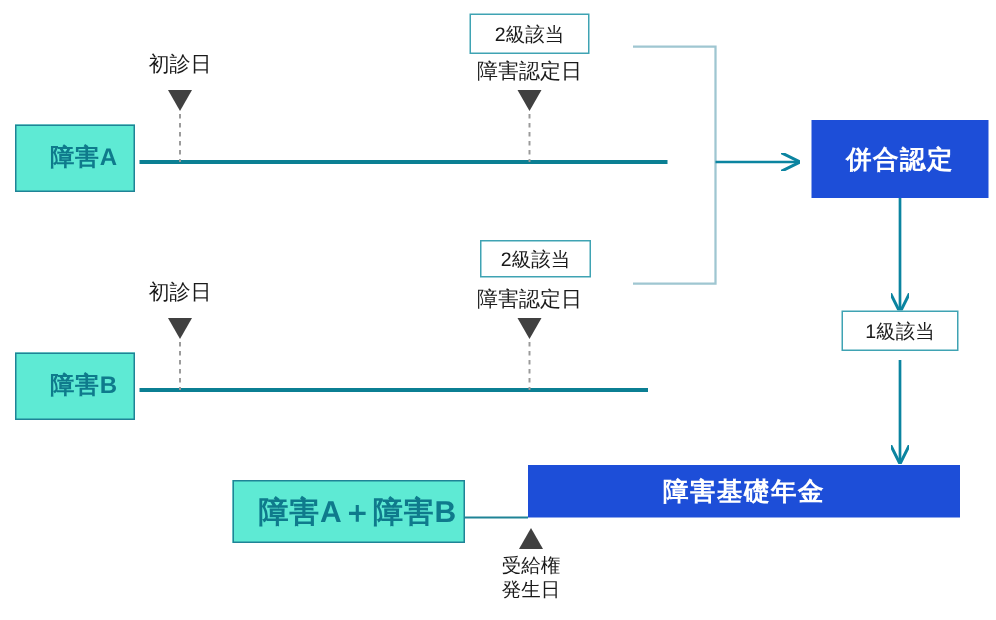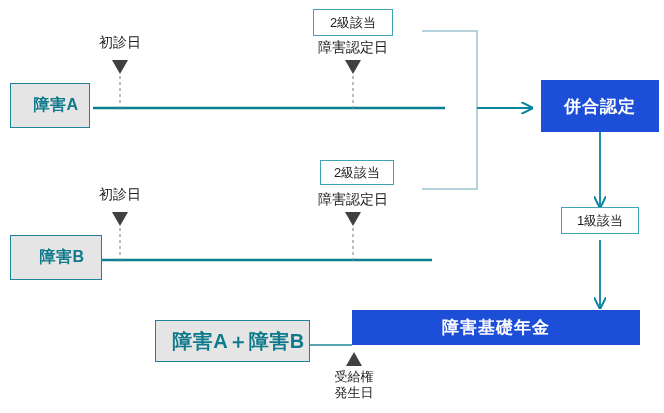--- a/index.html
+++ b/index.html
@@ -28,21 +28,21 @@
   
   .node {
     position: absolute;
     box-sizing: border-box;
     text-align: right;
   }
 
   
   .box-outline {
     border: 1.5px solid #1F8396;
-    background: #e5e5e5;
+    background: #5eead4;
     display: flex;
     align-items: center;
     justify-content: center;
     color: #0F7A8C;
     font-weight: bold;
     letter-spacing: .5px;
     padding-left: 12px;
   }
 
   
@@ -128,21 +128,21 @@
   </div>
 
   <div class="node box-tag" style="left:313px; top:9px; width:80px; height:27px; font-size:13px;">
     <span>2級該当</span>
   </div>
 
   <div class="caption" style="left:305px; top:39px; width:96px; font-size:14px;">
     <span>障害認定日</span>
   </div>
 
-  <div class="node box-outline" style="left:10px; top:235px; width:92px; height:45px; font-size:16px;">
+  <div class="node box-outline" style="left:10px; top:235px; width:80px; height:45px; font-size:16px;">
     <span>障害B</span>
   </div>
 
   <div class="caption" style="left:85px; top:186px; width:70px; font-size:14px;">
     <span>初診日</span>
   </div>
 
   <div class="node box-tag" style="left:320px; top:160px; width:74px; height:25px; font-size:13px;">
     <span>2級該当</span>
   </div>

